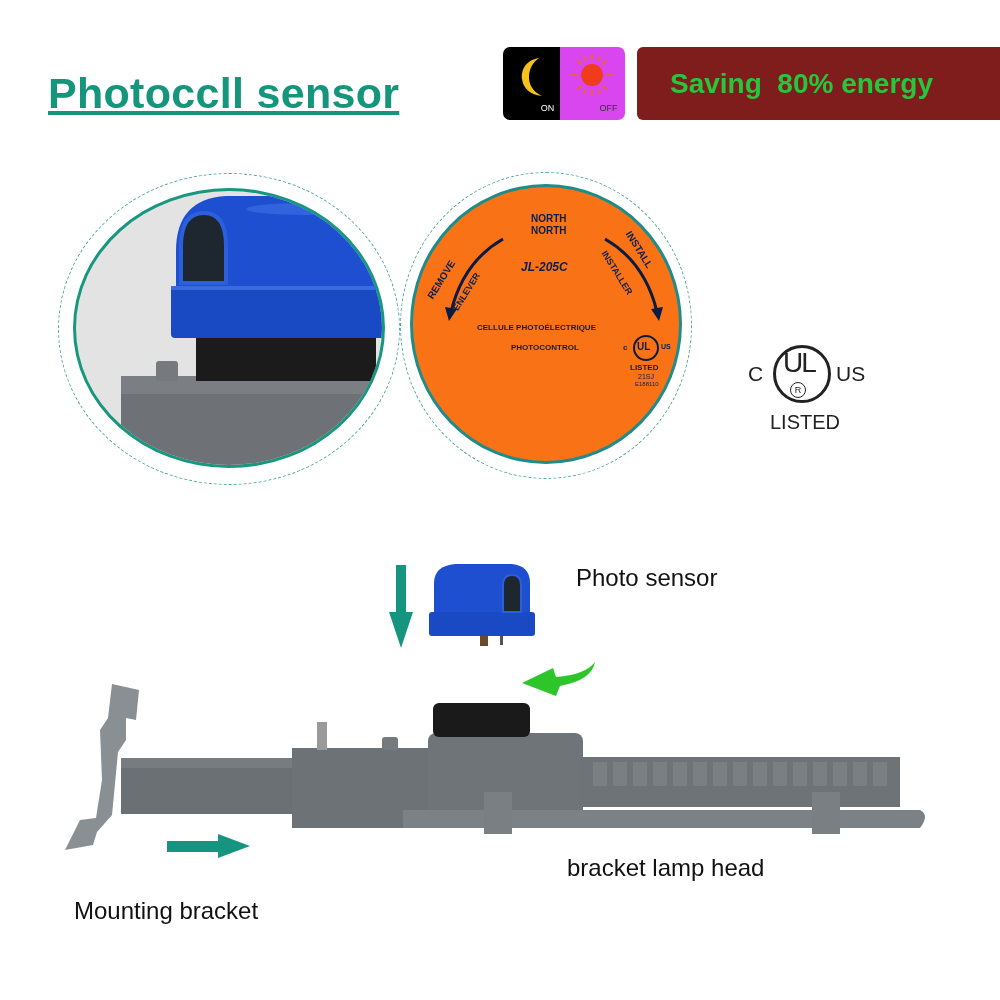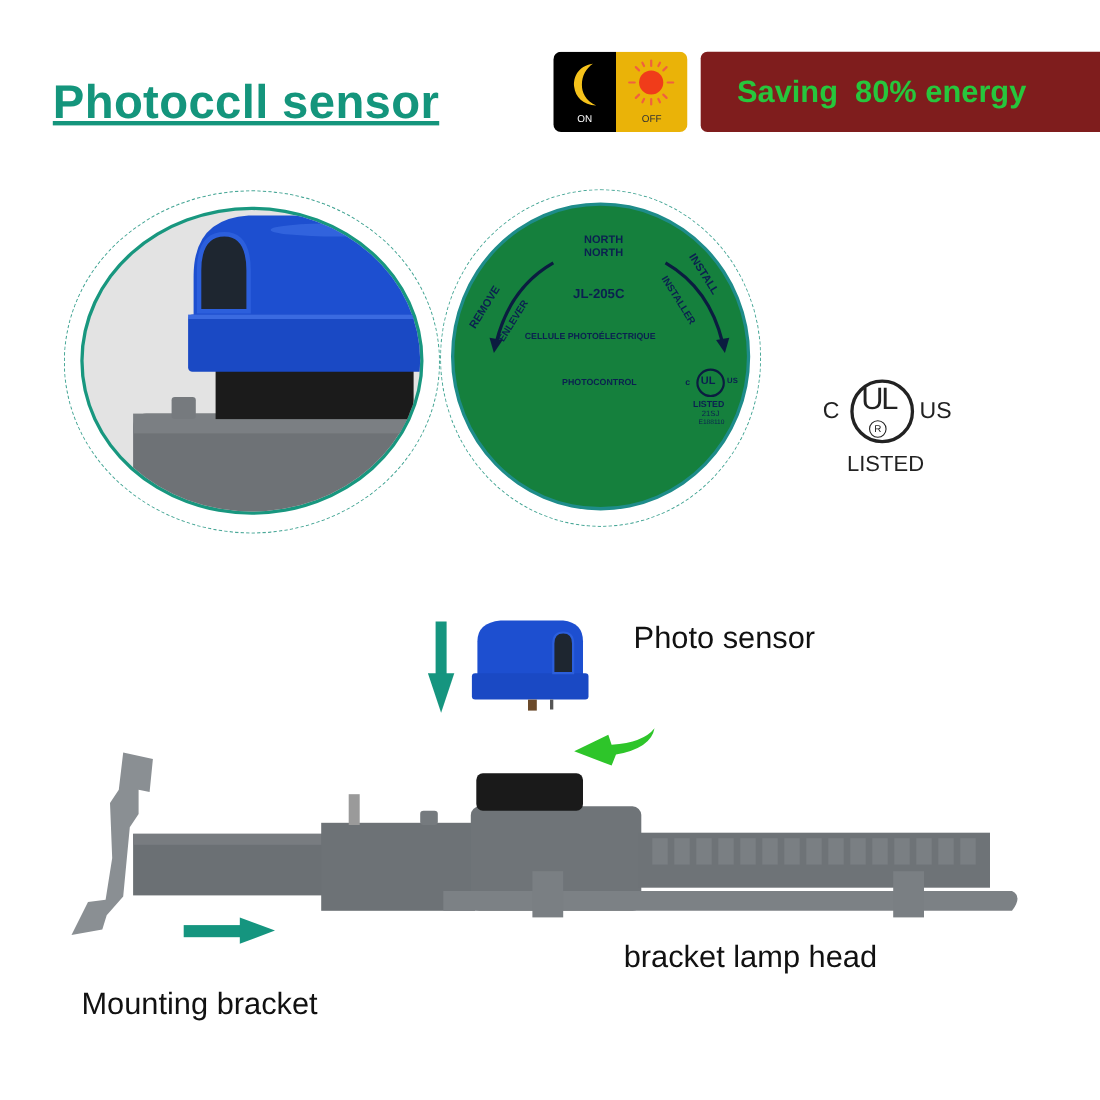--- a/index.html
+++ b/index.html
@@ -1,31 +1,31 @@
 <!DOCTYPE html>
 <html><head>
 <meta charset="utf-8">
 <style>
   html, body { margin:0; padding:0; background:#ffffff; }
   body { width:1000px; height:1000px; position:relative; overflow:hidden; font-family:"Liberation Sans", sans-serif; }
   .abs { position:absolute; }
   .title { left:48px; top:72px; font-size:43px; font-weight:bold; color:#14957c; letter-spacing:0.3px; line-height:1; white-space:nowrap;text-decoration:underline; }
   .onoff { left:503px; top:47px; width:122px; height:73px; border-radius:7px; overflow:hidden; display:flex; }
   .onoff .on { width:57px; height:100%; background:#000; position:relative; }
-  .onoff .off { flex:1; height:100%; background:#eab308; position:relative; }
-  .onoff .lbl { position:absolute; bottom:7px; width:100%; text-align:center; font-size:9px; }
+  .onoff .off { flex:1; height:100%; background:#d946ef; position:relative; }
+  .onoff .lbl { position:absolute; bottom:7px; width:100%; text-align:center; font-size:9px;padding-left:16px; }
   .onoff .on .lbl { color:#fff; }
   .onoff .off .lbl { color:#333; }
   .saving { left:637px; top:47px; width:363px; height:73px; background:#7f1d1d; border-radius:6px 0 0 6px; display:flex; align-items:center; }
   .saving span { margin-left:33px; color:#27c63c; font-size:28px; font-weight:bold; white-space:pre; }
   .circle-wrap { border:1px dashed #4aa898; border-radius:50%; }
   .circle-inner { position:absolute; border-radius:50%; overflow:hidden; border:3px solid #18977f; box-sizing:border-box; }
   .plate { font-family:"Liberation Sans", sans-serif; font-weight:bold; color:#0b2050; position:absolute; white-space:nowrap; }
   .ul-logo { left:748px; top:345px; width:140px; height:100px; }
-  .label-black { color:#111; font-size:28px; white-space:nowrap; }
+  .label-black { color:#111; font-size:24px; white-space:nowrap; }
 </style>
 </head>
 <body>
 
 <div class="abs title">Photoccll sensor</div>
 
 <div class="abs onoff">
   <div class="on">
     <svg class="abs" style="left:12px;top:8px" width="34" height="44" viewBox="0 0 34 44">
       <path d="M24 3 C10 5 6 16 7 24 C8 33 15 40 27 41 C17 36 14 29 14 22 C14 14 18 7 24 3 Z" fill="#f5c21b"></path>
@@ -72,38 +72,38 @@
     <path d="M100 140 L100 60 Q100 8 150 5 L300 5 L300 140 Z" fill="#1d4fd0"></path>
     <rect x="95" y="95" width="215" height="52" rx="4" fill="#1a49c4"></rect>
     <rect x="95" y="95" width="215" height="4" fill="#3a6ae0"></rect>
 
     <path d="M105 92 L105 55 Q105 22 128 22 Q150 22 150 55 L150 92 Z" fill="#1e2630" stroke="#2c5fdc" stroke-width="4"></path>
     <ellipse cx="230" cy="18" rx="60" ry="6" fill="#4577ea" opacity="0.5"></ellipse>
   </svg>
 </div>
 
 <div class="abs circle-wrap" style="left:400px;top:172px;width:290px;height:305px;"></div>
-<div class="circle-inner" style="left:410px;top:184px;width:272px;height:280px;background:#15803d;border-color:#1e8c8a;">
+<div class="circle-inner" style="left:410px;top:184px;width:272px;height:280px;background:#f97316;border-color:#1e8c8a;">
   <div class="plate" style="left:118px;top:26px;font-size:10px;text-align:center;line-height:12px;">
     <div>NORTH</div>
     <div>NORTH</div>
   </div>
-  <div class="plate" style="left:108px;top:73px;font-size:12px;">JL-205C</div>
+  <div class="plate" style="left:108px;top:73px;font-size:12px;font-style:italic;">JL-205C</div>
   <div class="plate" style="left:12px;top:56px;font-size:10px;transform:rotate(-58deg);transform-origin:left top;top:108px;">REMOVE</div>
   <div class="plate" style="left:38px;top:120px;font-size:9px;transform:rotate(-58deg);transform-origin:left top;">ENLEVER</div>
   <div class="plate" style="left:220px;top:42px;font-size:10px;transform:rotate(58deg);transform-origin:left top;">INSTALL</div>
   <div class="plate" style="left:195px;top:62px;font-size:9px;transform:rotate(58deg);transform-origin:left top;">INSTALLER</div>
   <svg class="abs" style="left:0;top:0" width="272" height="280" viewBox="0 0 272 280">
     <path d="M90 52 Q50 75 38 125" stroke="#0b1c40" stroke-width="3" fill="none"></path>
     <polygon points="32,120 44,122 36,134" fill="#0b1c40"></polygon>
     <path d="M192 52 Q232 75 244 125" stroke="#0b1c40" stroke-width="3" fill="none"></path>
     <polygon points="238,122 250,120 246,134" fill="#0b1c40"></polygon>
   </svg>
   <div class="plate" style="left:98px;top:112px;font-size:8px;margin-top:44px;">PHOTOCONTROL</div>
-  <div class="plate" style="left:64px;top:114px;font-size:8px;">CELLULE PHOTOÉLECTRIQUE</div>
+  <div class="plate" style="left:64px;top:136px;font-size:8px;">CELLULE PHOTOÉLECTRIQUE</div>
   <div class="abs" style="left:204px;top:148px;width:64px;height:60px;">
     <div class="abs" style="left:16px;top:0;width:26px;height:26px;border:2px solid #0b1c40;border-radius:50%;box-sizing:border-box;"></div>
     <div class="plate" style="left:20px;top:6px;font-size:10px;">UL</div>
     <div class="plate" style="left:6px;top:8px;font-size:8px;">c</div>
     <div class="plate" style="left:44px;top:8px;font-size:7px;">US</div>
     <div class="plate" style="left:13px;top:28px;font-size:8px;">LISTED</div>
     <div class="plate" style="left:21px;top:38px;font-size:7px;font-weight:normal;">21SJ</div>
     <div class="plate" style="left:18px;top:46px;font-size:6px;font-weight:normal;">E188110</div>
   </div>
 </div>

